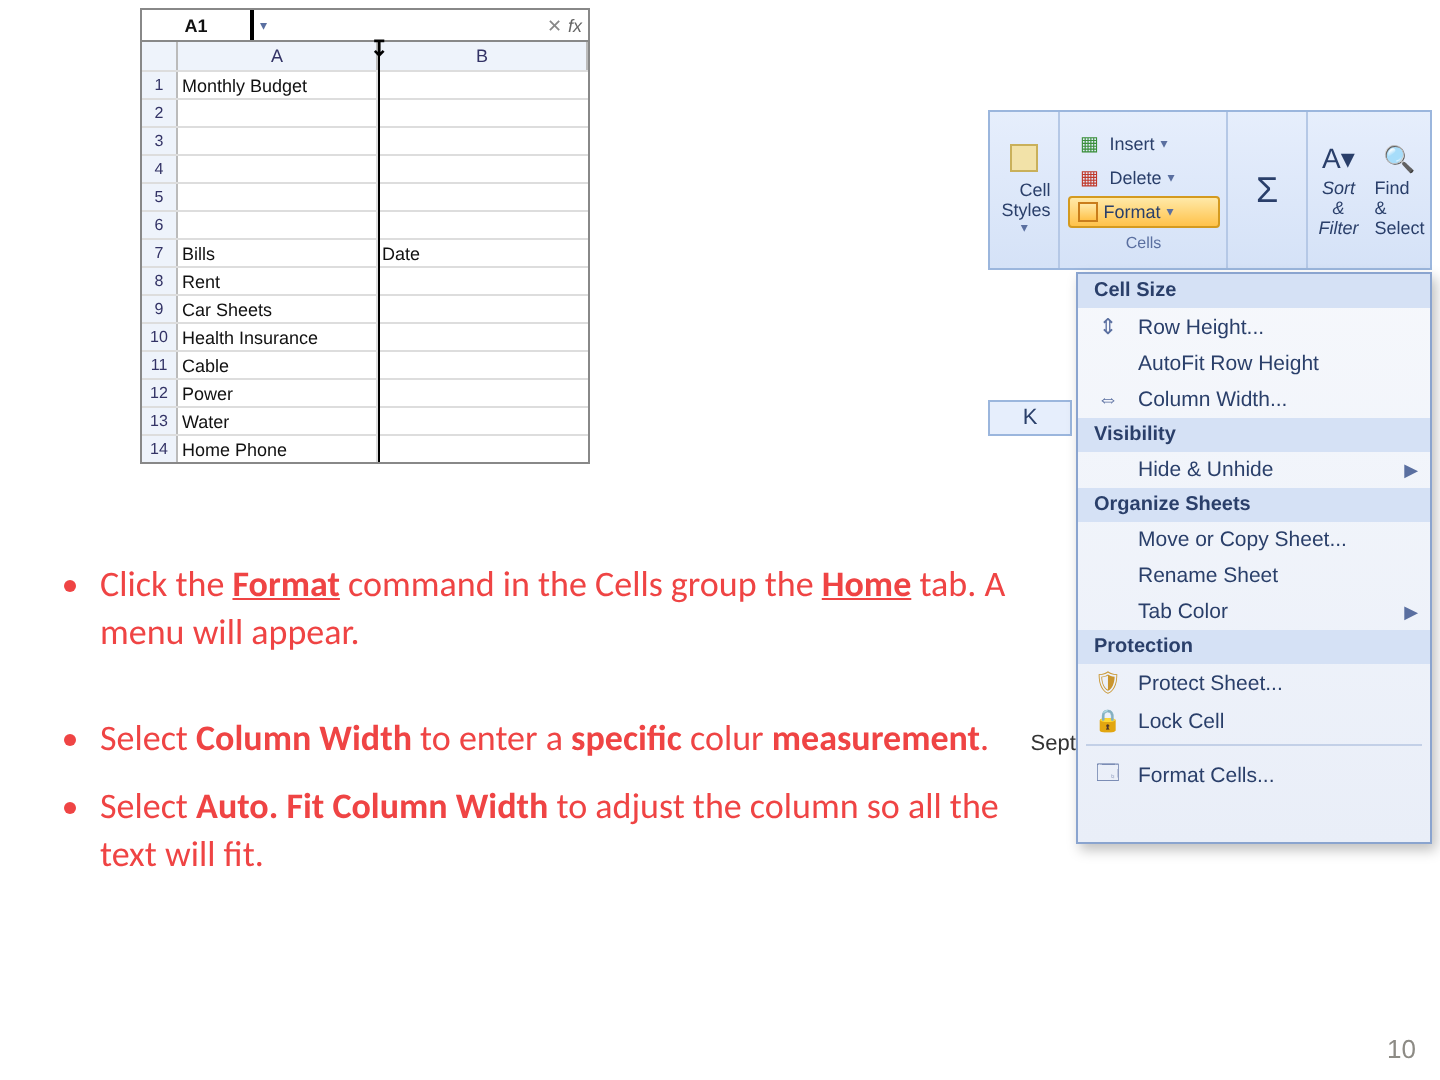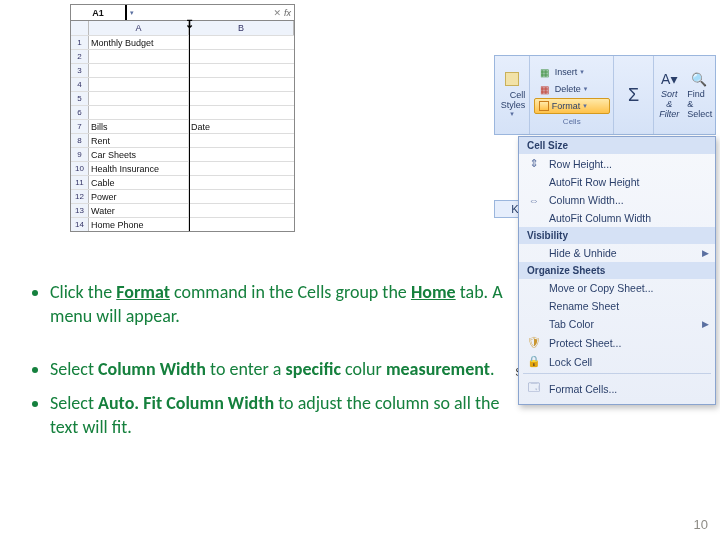--- a/index.html
+++ b/index.html
@@ -118,21 +118,21 @@
   }
   
   .instructions {
     position:absolute;
     top: 280px;
     left: 28px;
     width: 480px;
     font-family: Calibri, Arial, sans-serif;
     font-size: 18px;
     line-height: 1.35;
-    color:#15803d;
+    color:#ef4444;
   }
   .instructions ul { margin:0; padding-left: 22px; list-style: disc; }
   .instructions li { margin-bottom: 10px; }
   .strong { font-weight:bold; }
   .underline { text-decoration: underline; }
   .spacer { height: 18px; }
   
   .ribbon-chunk {
     position:absolute;
     top: 55px;
@@ -207,27 +207,27 @@
     right: 176px;
     font-size:11px;
     color:#333;
   }
 
   
   .format-menu {
     position:absolute;
     top: 136px;
     right: 4px;
-    width: 198px;
+    width: 178px;
     background: linear-gradient(#f6f8fc,#e9eef8);
     border:1px solid #8aa4cf;
     box-shadow: 2px 3px 6px rgba(0,0,0,.25);
     font-size:10.5px;
     color:#2a3f6a;
-    padding-bottom:3px;
+    padding-bottom:21px;
   }
   .menu-section-title {
     background:#d5e1f5;
     font-weight:bold;
     padding:3px 8px;
     font-size:10px;
   }
   .menu-item {
     display:flex;
     align-items:center;
@@ -418,24 +418,20 @@
     <span class="mi-label">Row Height...</span>
   </div>
   <div class="menu-item">
     <span class="mi-icon"></span>
     <span class="mi-label">AutoFit Row Height</span>
   </div>
   <div class="menu-item">
     <span class="mi-icon">⇔</span>
     <span class="mi-label">Column Width...</span>
   </div>
-  <div class="menu-item">
-    <span class="mi-icon"></span>
-    <span class="mi-label">AutoFit Column Width</span>
-  </div>
 
   <div class="menu-section-title">Visibility</div>
   <div class="menu-item">
     <span class="mi-icon"></span>
     <span class="mi-label">Hide &amp; Unhide</span>
     <span class="mi-arrow">▶</span>
   </div>
 
   <div class="menu-section-title">Organize Sheets</div>
   <div class="menu-item">
@@ -445,20 +441,21 @@
   <div class="menu-item">
     <span class="mi-icon"></span>
     <span class="mi-label">Rename Sheet</span>
   </div>
   <div class="menu-item">
     <span class="mi-icon"></span>
     <span class="mi-label">Tab Color</span>
     <span class="mi-arrow">▶</span>
   </div>
 
+  <div class="menu-section-title">Protection</div>
   <div class="menu-item">
     <span class="mi-icon lock-icon">🛡</span>
     <span class="mi-label">Protect Sheet...</span>
   </div>
   <div class="menu-item">
     <span class="mi-icon lock-icon">🔒</span>
     <span class="mi-label">Lock Cell</span>
   </div>
   <div class="menu-sep"></div>
   <div class="menu-item">

